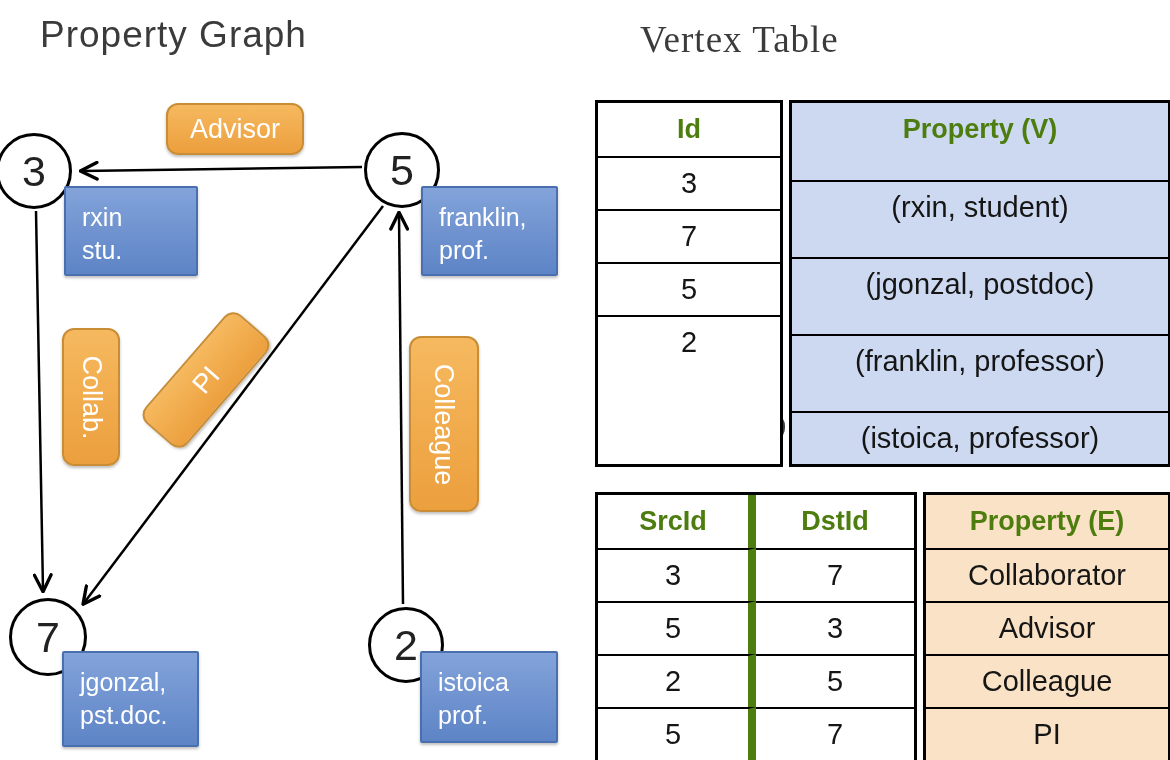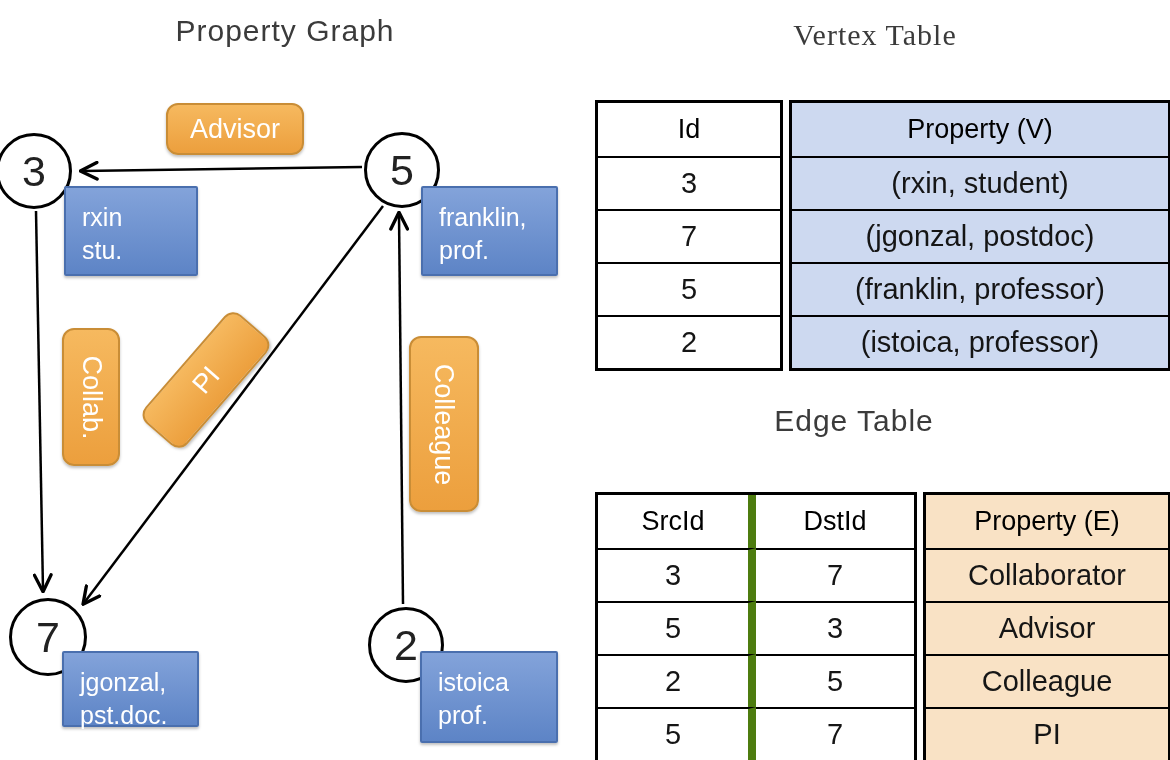--- a/index.html
+++ b/index.html
@@ -1,20 +1,20 @@
 <!DOCTYPE html>
 <html><head>
 <meta charset="utf-8">
 <style>
   html,body{margin:0;padding:0;background:#fff;}
   .canvas{
     position:relative;width:1170px;height:760px;background:#fff;overflow:hidden;
     font-family:"Liberation Sans",sans-serif;color:#222;
   }
-  .title{position:absolute;text-align:center;font-size:30px;font-weight:400;color:#3b3b3b;letter-spacing:1px;}
+  .title{position:absolute;text-align:left;font-size:37px;font-weight:400;color:#3b3b3b;letter-spacing:1px;}
   .graph-title{left:40px;top:14px;width:490px;}
   .vertex-title{left:640px;top:18px;width:470px;font-family:Liberation Serif, serif;}
   .edge-title{left:624px;top:404px;width:460px;}
 
   svg.arrows{position:absolute;left:0;top:0;}
 
   .node{
     position:absolute;border:3px solid #000;border-radius:50%;background:#fff;
     display:flex;align-items:center;justify-content:center;
     font-size:43px;color:#222;box-sizing:border-box;
@@ -34,24 +34,24 @@
   }
   .obox .vert{transform:rotate(90deg);white-space:nowrap;}
   .obox.rot{transform:rotate(-49deg);}
 
   .tblwrap{position:absolute;display:flex;gap:6px;}
   .tcol{border:3px solid #000;display:grid;grid-auto-rows:53px;background:#fff;box-sizing:content-box;}
   .cell{
     display:flex;align-items:center;justify-content:center;
     border-top:2px solid #000;font-size:29px;color:#151515;text-align:center;
   }
-  .cell.head{font-weight:normal;font-size:27px;color:#000000;}
+  .cell.head{font-weight:bold;font-size:27px;color:#4d7c0f;}
   .id-col{width:182px;}
   .id-col .cell:first-child{border-top:none;}
-  .vprop-col{width:376px;background:#cdd9f0;}
+  .vprop-col{width:376px;background:#cdd9f0;gap:24px;}
   .vprop-col .cell:first-child{border-top:none;}
   .srcdst-col{width:316px;grid-template-columns:1fr 1fr;}
   .srcdst-col .cell:nth-child(-n+2){border-top:none;}
   .srcdst-col .cell.lc{border-right:8px solid #4d7c0f;}
   .eprop-col{width:242px;background:#f9e2c5;}
   .eprop-col .cell:first-child{border-top:none;}
   .vtable{left:595px;top:100px;}
   .etable{left:595px;top:492px;}
 </style>
 </head>
@@ -89,21 +89,21 @@
   </div>
 
   <div class="vbox" style="left:64px;top:186px;width:134px;height:90px;">
     <span>rxin</span>
     <span>stu.</span>
   </div>
   <div class="vbox" style="left:421px;top:186px;width:137px;height:90px;">
     <span>franklin,</span>
     <span>prof.</span>
   </div>
-  <div class="vbox" style="left:62px;top:651px;width:137px;height:76px;">
+  <div class="vbox" style="left:62px;top:651px;width:137px;height:96px;">
     <span>jgonzal,</span>
     <span>pst.doc.</span>
   </div>
   <div class="vbox" style="left:420px;top:651px;width:138px;height:92px;">
     <span>istoica</span>
     <span>prof.</span>
   </div>
 
   <div class="obox" style="left:166px;top:103px;width:138px;height:52px;">
     <span>Advisor</span>

